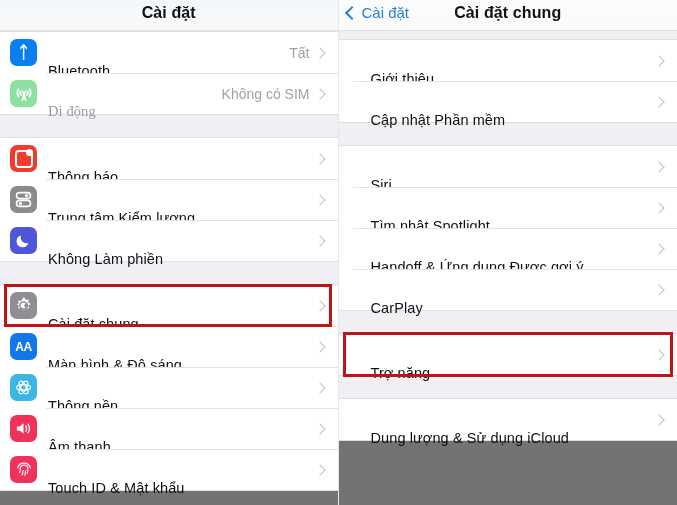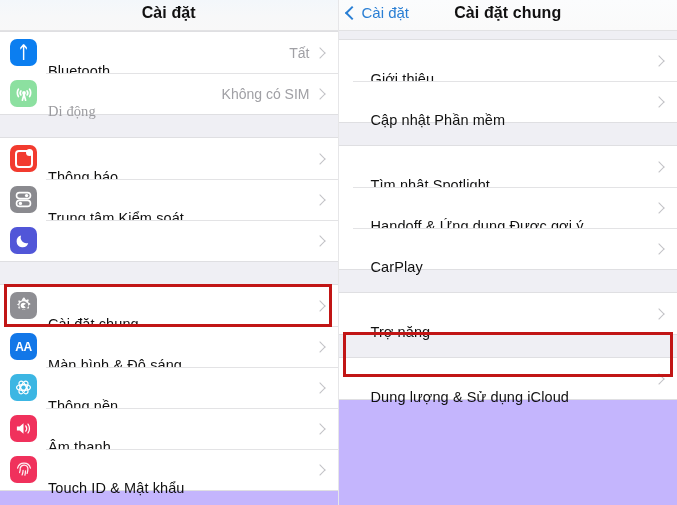--- a/index.html
+++ b/index.html
@@ -3,21 +3,21 @@
 <meta charset="utf-8">
 <style>
   html,body{margin:0;padding:0;}
   body{
     width:677px;height:505px;overflow:hidden;
     background:#ffffff;
     font-family:"Liberation Sans","DejaVu Sans",sans-serif;
     -webkit-font-smoothing:antialiased;
   }
   .screens{display:flex;width:677px;height:505px;}
-  .panel{position:relative;height:505px;background:#c4b5fd;overflow:hidden;}
+  .panel{position:relative;height:505px;background:#737373;overflow:hidden;}
   .panel.left{width:338px;}
   .panel.right{width:339px;border-left:1px solid #e6e6e8;}
 
   
   .navbar{
     height:30px;position:relative;
     background:linear-gradient(180deg,#f3f7fb 0%,#f7f8f9 55%,#f8f8f8 100%);
     border-bottom:1px solid #e2e2e4;
   }
   .panel.right .navbar{
@@ -163,29 +163,30 @@
         </div>
         <div class="row">
           <span class="icon ic-ctrl">
             <svg width="19" height="19" viewBox="0 0 19 19" aria-hidden="true">
               <rect x="2.5" y="2.6" width="14" height="6" rx="3" fill="none" stroke="#fff" stroke-width="1.6"></rect>
               <circle cx="12.6" cy="5.6" r="1.7" fill="#fff"></circle>
               <rect x="2.5" y="10.4" width="14" height="6" rx="3" fill="none" stroke="#fff" stroke-width="1.6"></rect>
               <circle cx="6.4" cy="13.4" r="1.7" fill="#fff"></circle>
             </svg>
           </span>
-          <span class="label">Trung tâm Kiểm soát</span>
+          <span class="label">Trung tâm Kiểm lượng</span>
           <span class="chev"></span>
         </div>
         <div class="row">
           <span class="icon ic-dnd">
             <svg width="17" height="17" viewBox="0 0 17 17" aria-hidden="true">
               <path d="M13.2 10.9A5.6 5.6 0 0 1 6.1 3.6a5.9 5.9 0 1 0 7.1 7.3z" fill="#ffffff"></path>
             </svg>
           </span>
+          <span class="label">Không Làm phiền</span>
           <span class="chev"></span>
         </div>
       </div>
 
       <div class="gap g1"></div>
 
       <div class="group">
         <div class="row">
           <span class="icon ic-gear">
             <svg width="19" height="19" viewBox="0 0 20 20" aria-hidden="true">
@@ -278,20 +279,24 @@
         <div class="row">
           <span class="label">Cập nhật Phần mềm</span>
           <span class="chev"></span>
         </div>
       </div>
 
       <div class="gap" style="height:22px"></div>
 
       <div class="group">
         <div class="row">
+          <span class="label">Siri</span>
+          <span class="chev"></span>
+        </div>
+        <div class="row">
           <span class="label">Tìm nhật Spotlight</span>
           <span class="chev"></span>
         </div>
         <div class="row">
           <span class="label">Handoff &amp; Ứng dụng Được gợi ý</span>
           <span class="chev"></span>
         </div>
         <div class="row">
           <span class="label">CarPlay</span>
           <span class="chev"></span>

